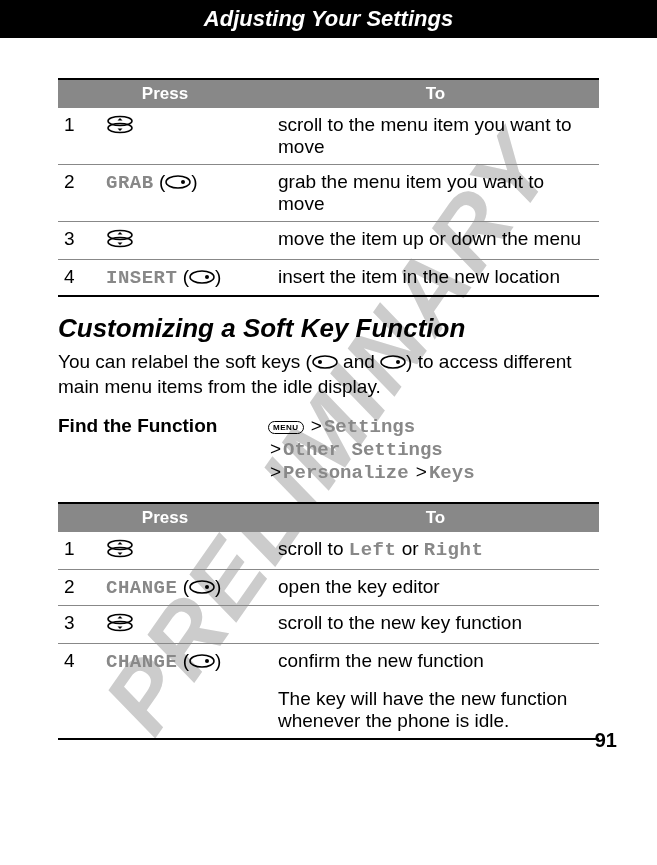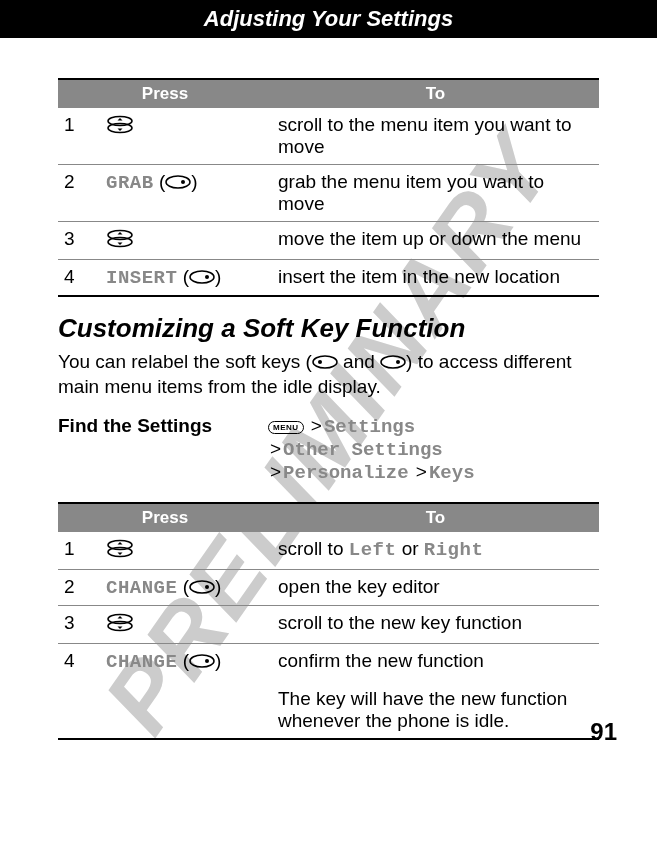--- a/index.html
+++ b/index.html
@@ -108,24 +108,24 @@
   }
   .feature-path .mono {
     font-family: "Courier New", monospace;
     font-weight: 800;
     color: #888;
     text-align: right;
   }
   .gt { padding: 0 2px; }
   .page-num {
     position: absolute;
-    bottom: 18px;
+    bottom: 12px;
     right: 40px;
     font-weight: 900;
-    font-size: 24px;
+    font-size: 20px;
   }
   .dbl-rule-top { border-top: 2px solid #000; }
   .menu-key {
     display:inline-block; border:1.5px solid #000; border-radius:10px;
     font-size:8px; font-weight:900; padding:1px 4px; letter-spacing:0.5px;
     vertical-align: 2px;
   }
 </style>
 </head>
 <body>
@@ -215,21 +215,21 @@
       <span>You can relabel the soft keys (</span><span class="btn-icon"><svg width="26" height="14" viewBox="0 0 26 14">
             <ellipse cx="13" cy="7" rx="12" ry="6" fill="none" stroke="#000" stroke-width="1.5"></ellipse>
             <circle cx="8" cy="7" r="2" fill="#000"></circle>
           </svg></span><span> and </span><span class="btn-icon"><svg width="26" height="14" viewBox="0 0 26 14">
             <ellipse cx="13" cy="7" rx="12" ry="6" fill="none" stroke="#000" stroke-width="1.5"></ellipse>
             <circle cx="18" cy="7" r="2" fill="#000"></circle>
           </svg></span><span>) to access different main menu items from the idle display.</span>
     </p>
 
     <div class="feature-row">
-      <div class="feature-label">Find the Settings</div>
+      <div class="feature-label">Find the Function</div>
       <div class="feature-path">
         <span class="menu-key">MENU</span>
         <span class="gt">&gt;</span><span class="mono">Settings</span><br>
         <span class="gt">&gt;</span><span class="mono">Other Settings</span><br>
         <span class="gt">&gt;</span><span class="mono">Personalize</span>
         <span class="gt">&gt;</span><span class="mono">Keys</span>
       </div>
     </div>
 
     <table class="steps dbl-rule-top">

